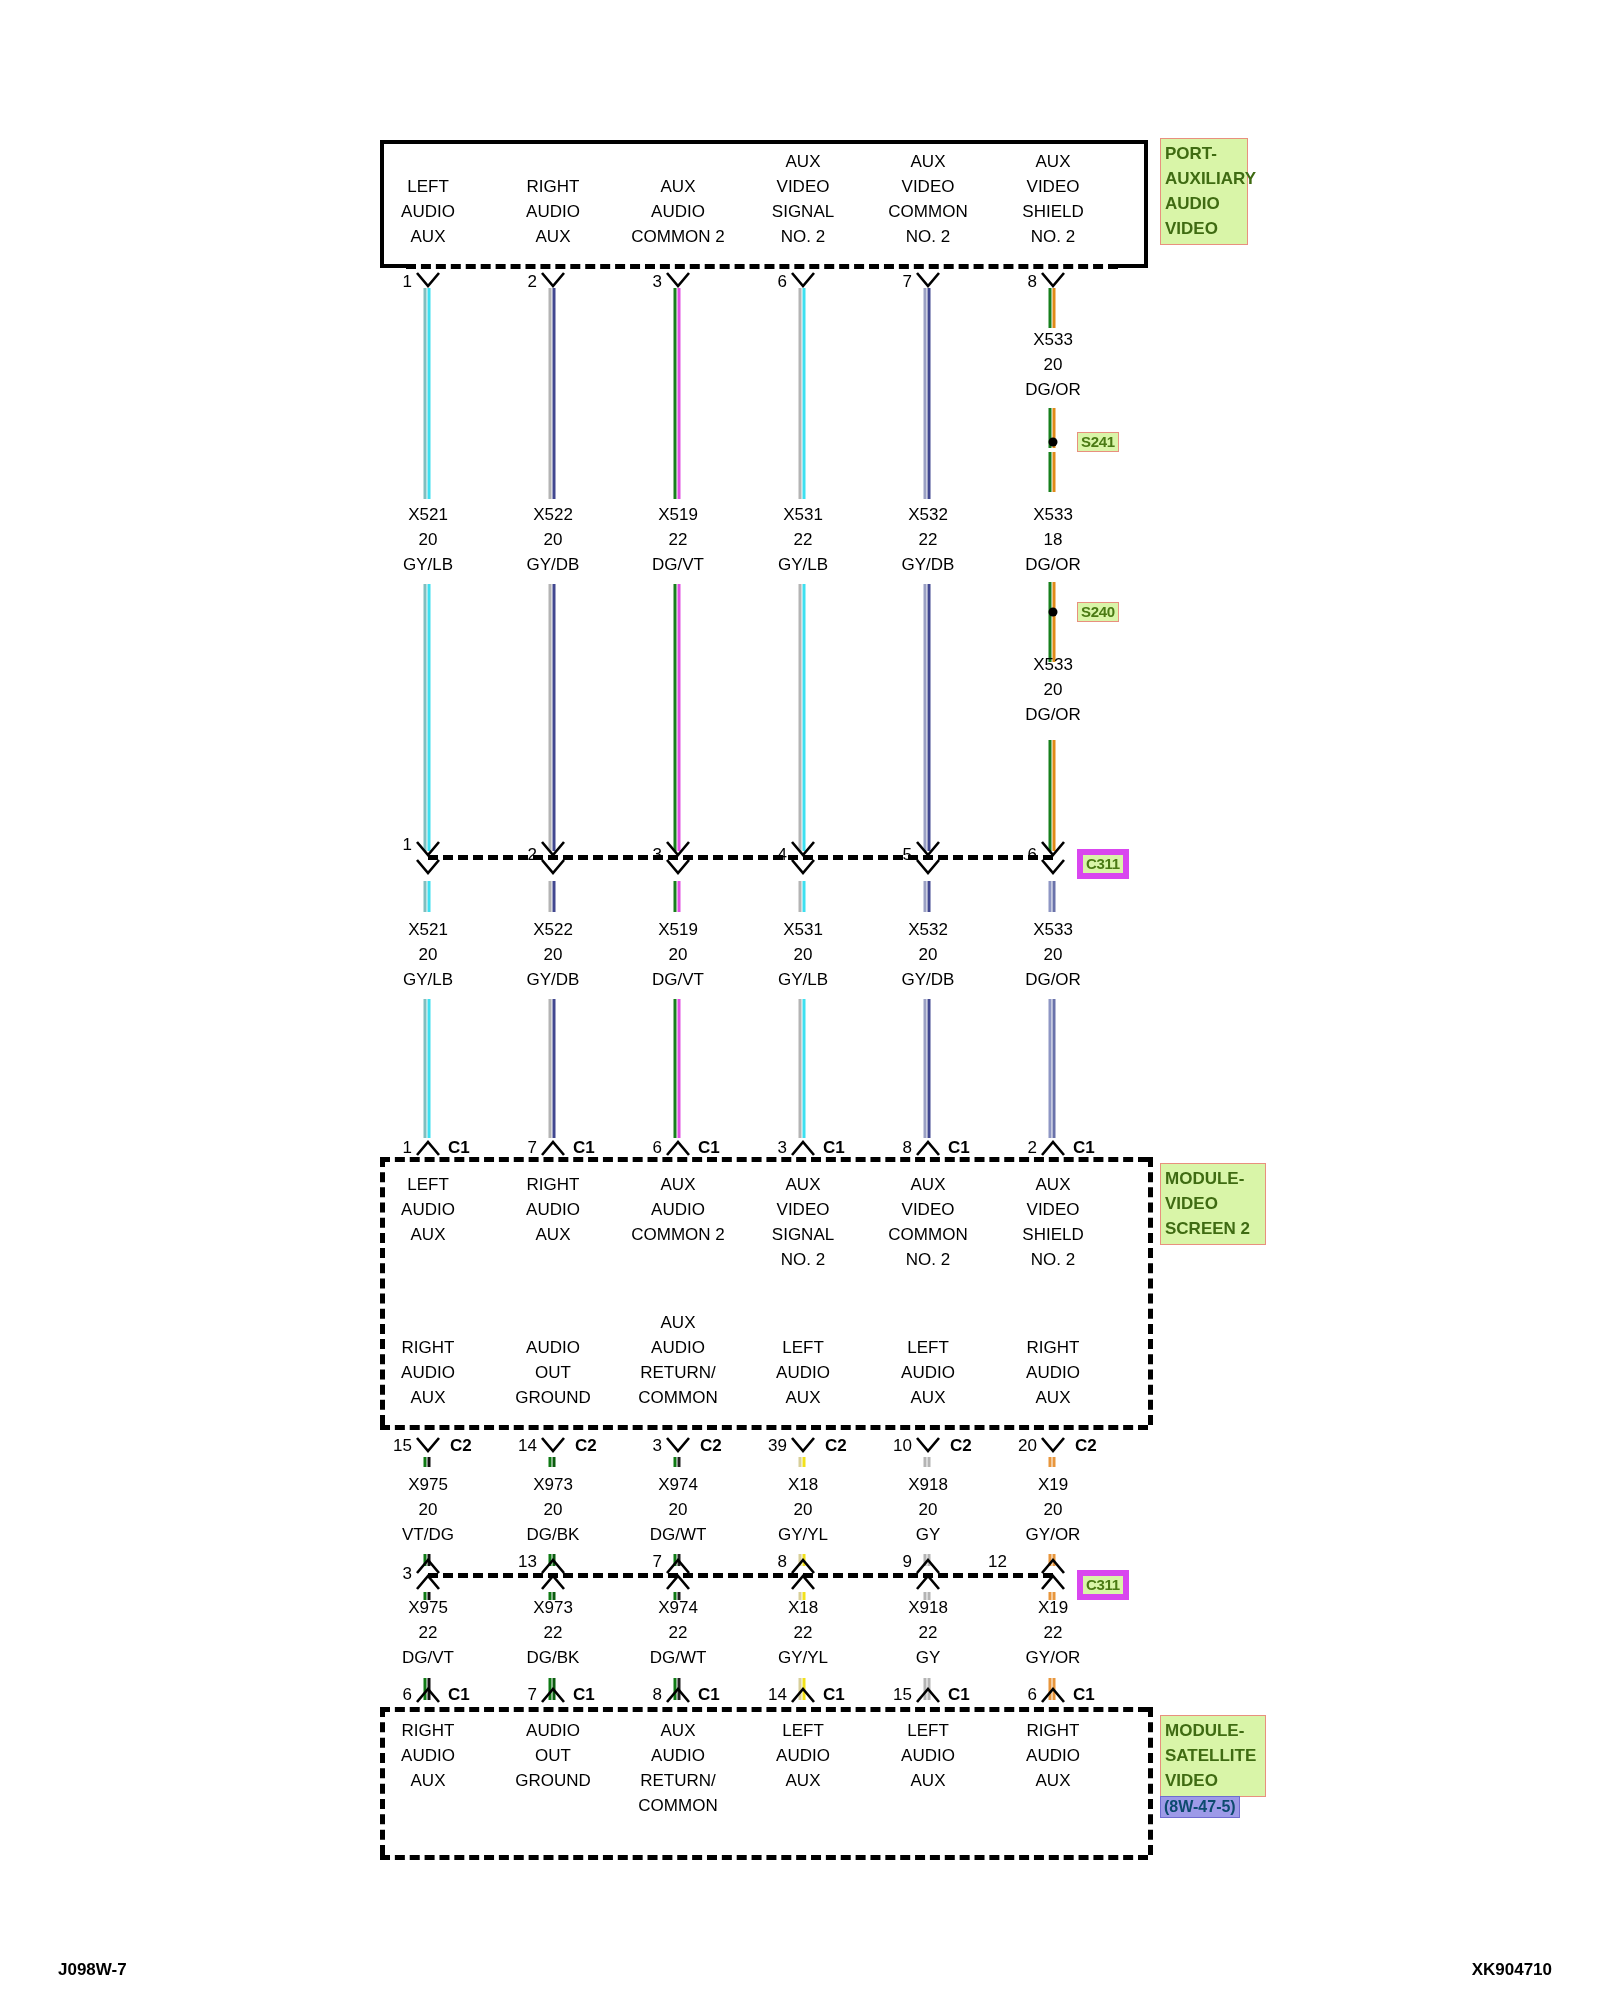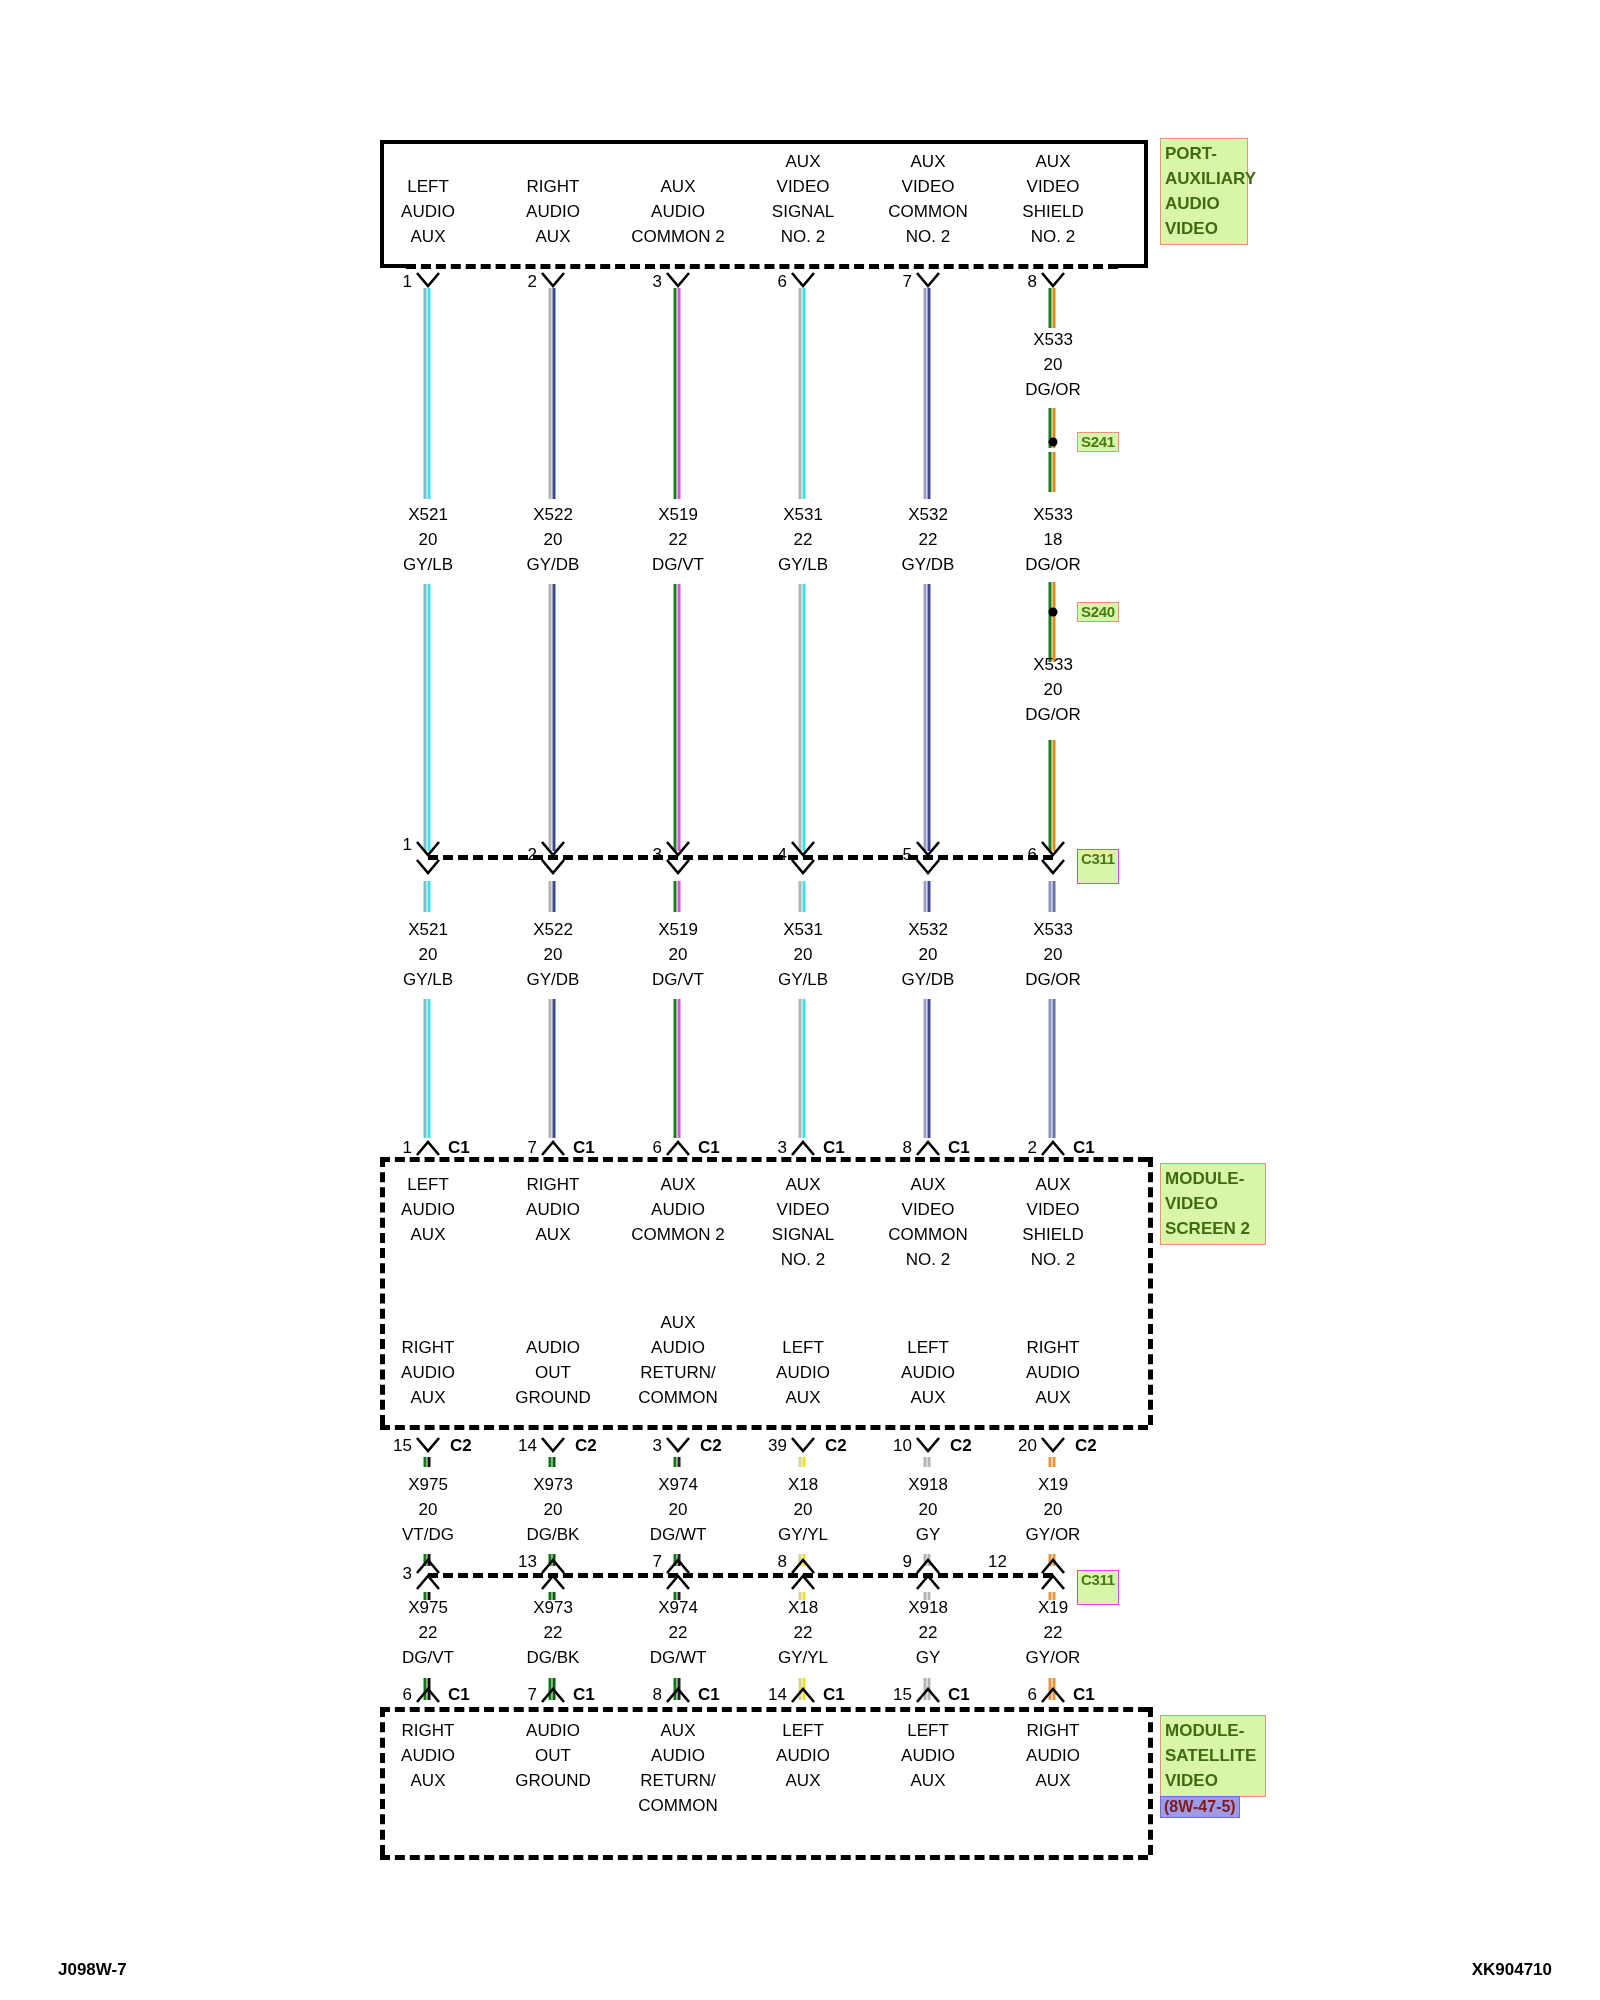--- a/index.html
+++ b/index.html
@@ -46,27 +46,27 @@
     position:absolute;background:#d9f5a8;border:1px solid #e8907e;
     color:#3f6b12;font-weight:bold;font-size:17px;line-height:25px;
     padding:2px 4px 3px 4px;box-sizing:border-box;
   }
   .lbl-splice{
     position:absolute;background:#d9f5a8;border:1px solid #e8907e;
     color:#4a7a14;font-weight:bold;font-size:15px;line-height:17px;
     padding:0px 3px 1px 3px;letter-spacing:-.3px;
   }
   .lbl-conn{
-    position:absolute;background:#d9f5a8;border:1px solid #d946ef;
+    position:absolute;background:#d9f5a8;border:6px solid #d946ef;
     color:#4a7a14;font-weight:bold;font-size:15px;line-height:17px;
-    padding:0px 3px 16px 3px;letter-spacing:-.3px;
+    padding:0px 3px 1px 3px;letter-spacing:-.3px;
   }
   .lbl-ref{
     position:absolute;background:#9d9ae8;border:1px solid #6f6ccf;
-    color:#7f1d1d;font-weight:bold;font-size:16px;line-height:20px;
+    color:#0c4a6e;font-weight:bold;font-size:16px;line-height:20px;
     padding:0 3px;
   }
   .pin{position:absolute;font-size:17px;transform:translateX(-100%);white-space:nowrap;}
   .cn{position:absolute;font-size:17px;font-weight:bold;white-space:nowrap;}
 </style>
 </head>
 <body>
 
 <div class="page">
 

